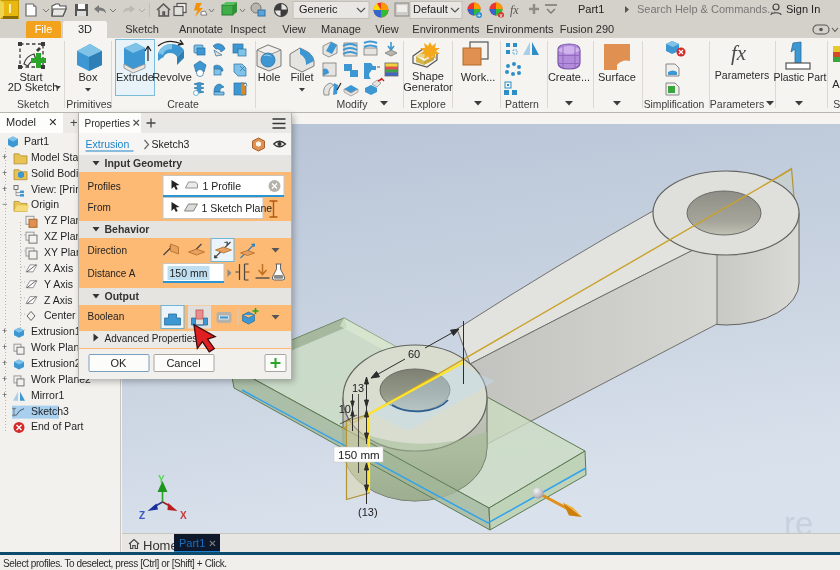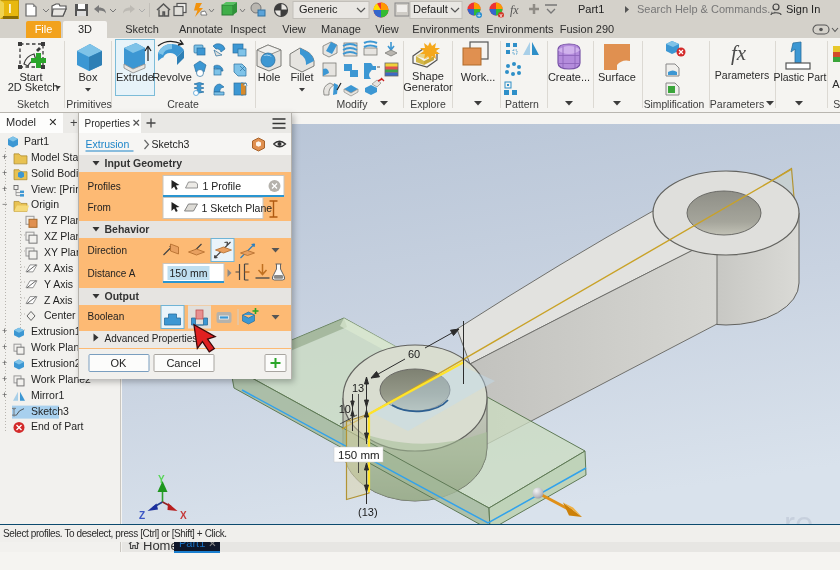--- a/index.html
+++ b/index.html
@@ -23,21 +23,21 @@
 #bheader { position:absolute; left:0; top:0; width:121px; height:20px; background:#ebeae7; }
 #btab { position:absolute; left:0; top:0; width:63px; height:20px; background:#fdfdfc; font-size:11px; color:#2b2b2b; padding:3px 0 16px 6px; }
 
 #viewport { position:absolute; left:122px; top:124px; width:718px; height:420px; }
 
 
 #panel { position:absolute; left:78px; top:112px; width:214px; height:267px; background:#fdba74; border:1px solid #b5b2ac; box-shadow:2px 3px 6px rgba(0,0,0,0.25); }
 
 
 #doctabs { position:absolute; left:122px; top:533px; width:718px; height:19px; background:#e7e6e3; border-top:1px solid #c9c6c0; }
-#statusbar { position:absolute; left:0; top:524px; width:840px; height:18px; background:#f0efec; border-top:1px solid #0c4a6e; font-size:10px; letter-spacing:-0.4px; color:#2c2c2c; padding:3px 0 0 3px; }
+#statusbar { position:absolute; left:0; top:552px; width:840px; height:18px; background:#f0efec; border-top:3px solid #0c4a6e; font-size:10px; letter-spacing:-0.4px; color:#2c2c2c; padding:3px 0 0 3px; }
 </style></head>
 <body>
 <div id="app">
   <div id="titlebar">
     <svg width="840" height="21" viewBox="0 0 840 21">
 
       <rect x="0" y="0" width="19" height="19" fill="#c49a0a"></rect>
       <rect x="2" y="1" width="16" height="15" fill="#e8b80e"></rect>
       <polygon points="0,0 4,3 4,16 0,19" fill="#f0d34f"></polygon>
       <rect x="3" y="16" width="15" height="3" fill="#8a6d05"></rect>

